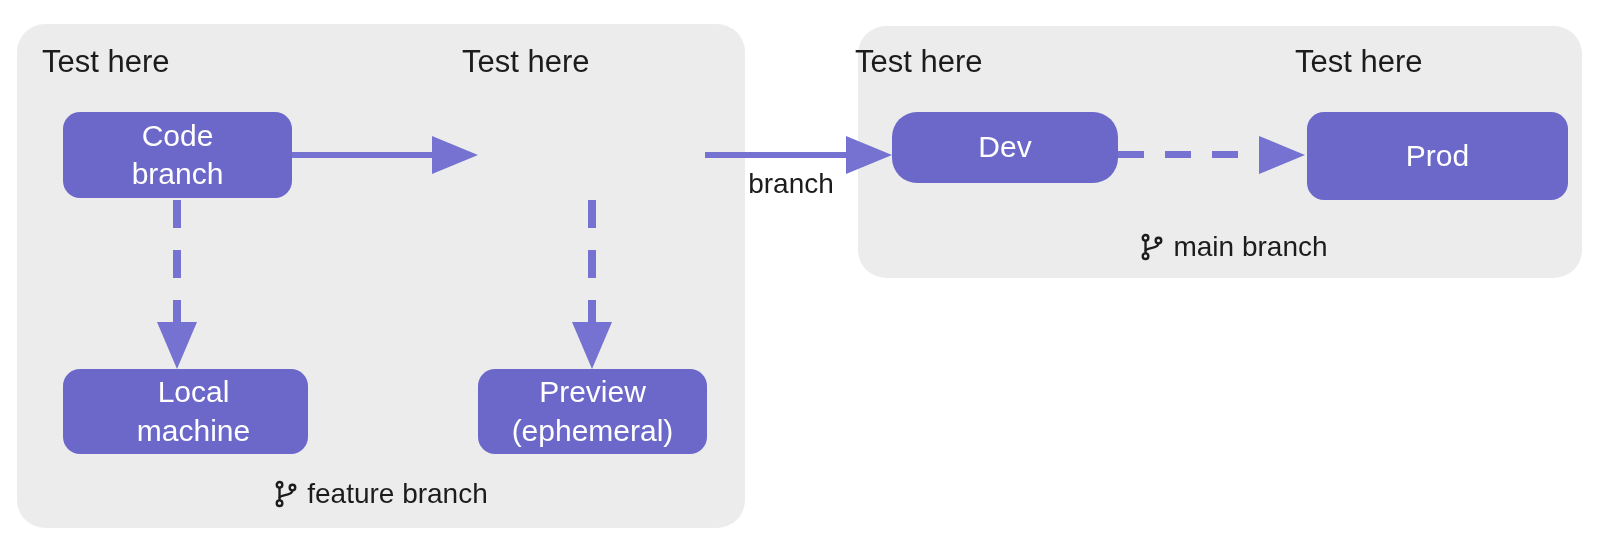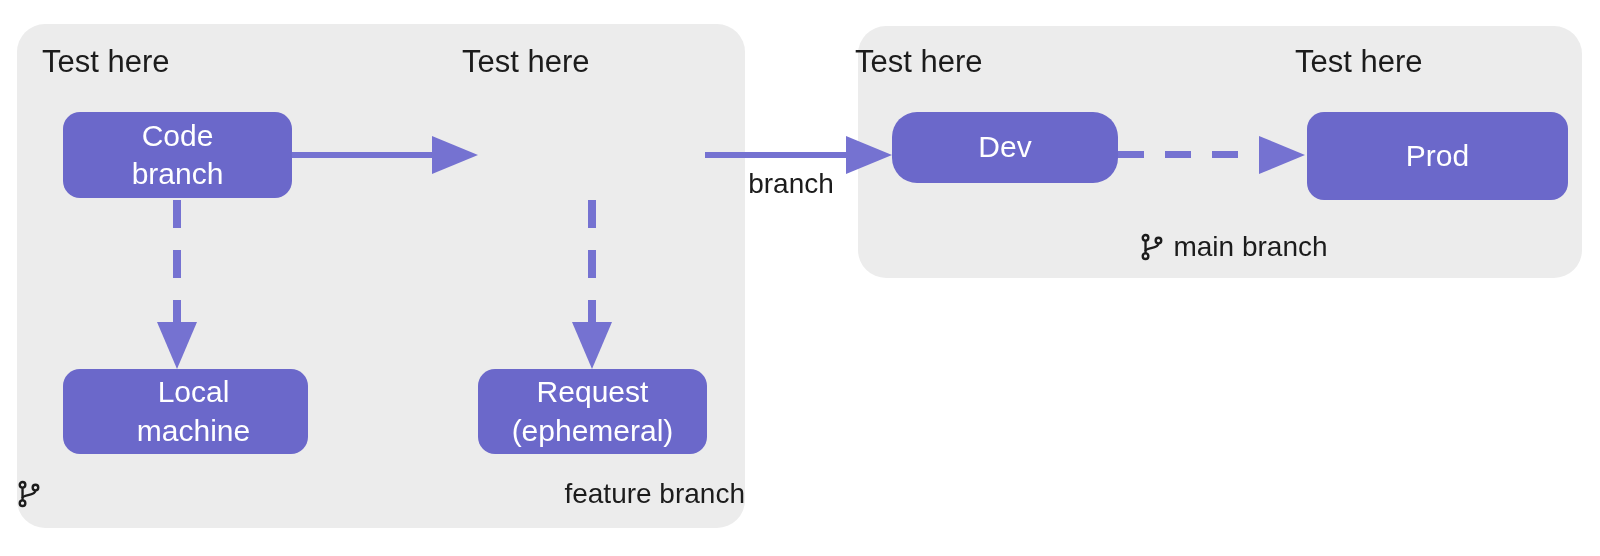--- a/index.html
+++ b/index.html
@@ -86,21 +86,21 @@
   #merge-label {
     position: absolute; left: 741px; top: 168px; width: 100px;
     text-align: center; font-size: 28px; color: var(--text, #1c1c1c); z-index: 2;
   }
 
   
   .branch-label {
     position: absolute; display: flex; align-items: center; justify-content: center;
     gap: 9px; font-size: 28px; color: var(--text, #1c1c1c); z-index: 2;
   }
-  #feature-label { left: 17px;  top: 478px; width: 728px; justify-content: space-between; }
+  #feature-label { left: 17px;  top: 478px; width: 728px; }
   #main-label    { left: 858px; top: 231px; width: 752px; }
   .git-icon { display: inline-flex; }
   .git-icon svg { width: 24px; height: 28px; stroke: var(--text, #1c1c1c); fill: none; stroke-width: 2.2; }
 </style>
 </head>
 <body>
 
 <div class="canvas">
 
   <div class="panel" id="panel-feature"></div>
@@ -124,21 +124,21 @@
   <div class="vdash" id="dash-code-local"></div>
   <div class="ah-down" id="ah-code-local"></div>
 
   <div class="vdash" id="dash-pr-preview"></div>
   <div class="ah-down" id="ah-pr-preview"></div>
 
   <div class="node" id="node-code-branch">Code
 branch</div>
   <div class="node" id="node-local-machine">Local
 machine</div>
-  <div class="node" id="node-preview">Request
+  <div class="node" id="node-preview">Preview
 (ephemeral)</div>
   <div class="node" id="node-dev">Dev</div>
   <div class="node" id="node-prod">Prod</div>
 
   <div class="branch-label" id="feature-label">
     <span class="git-icon">
       <svg viewBox="0 0 22 26">
         <circle cx="5" cy="4.5" r="2.6"></circle>
         <circle cx="5" cy="21.5" r="2.6"></circle>
         <circle cx="17" cy="7" r="2.6"></circle>

